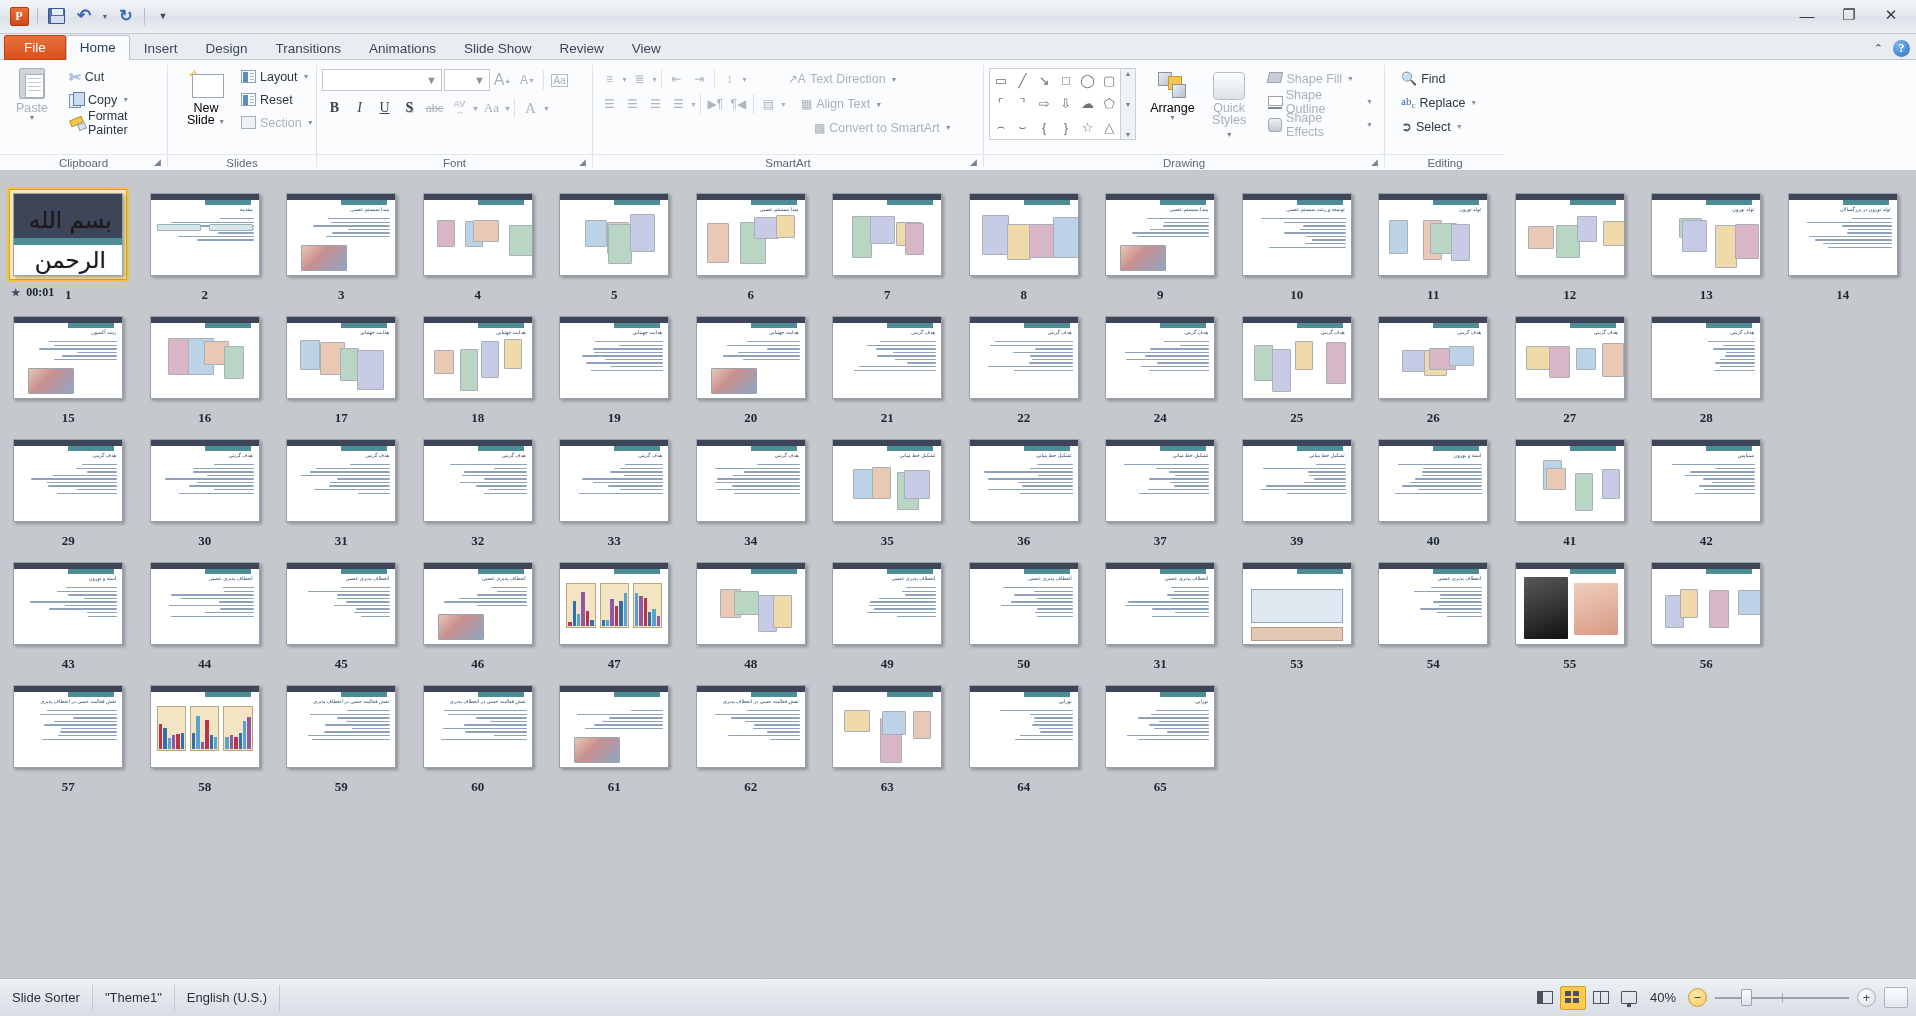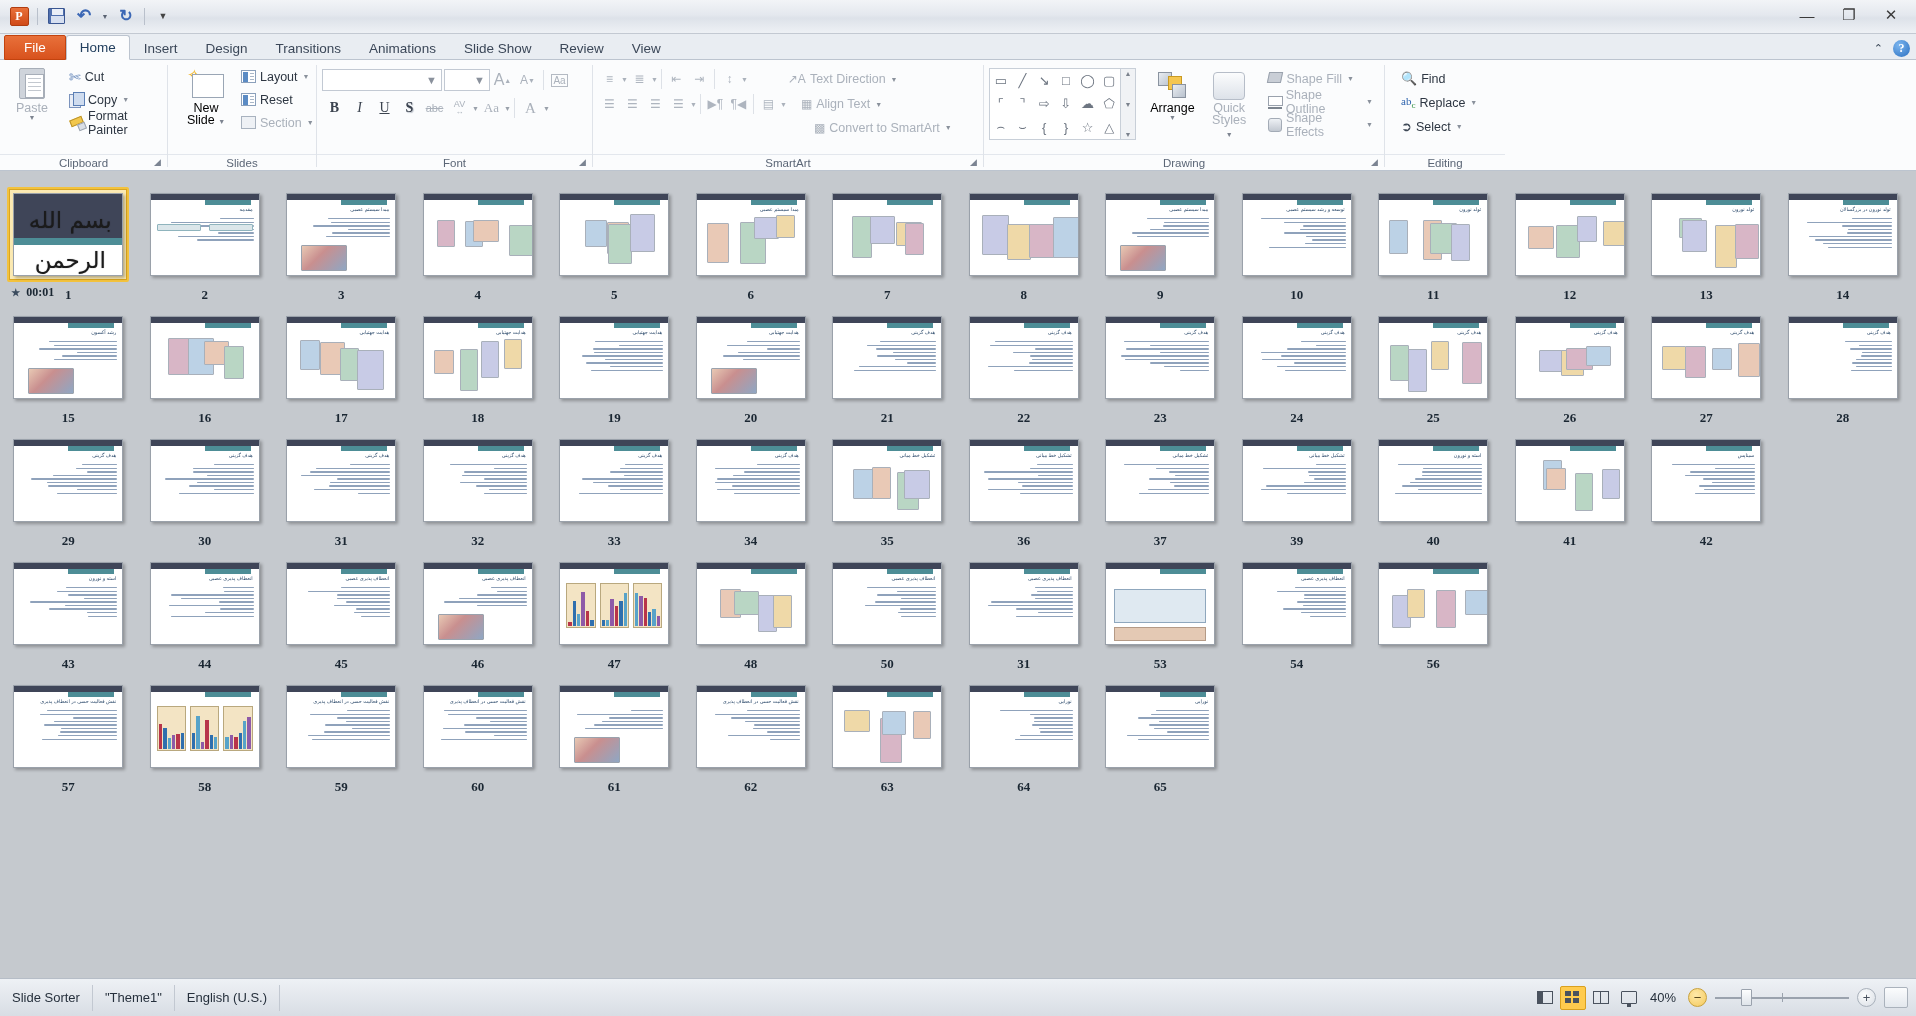--- a/index.html
+++ b/index.html
@@ -953,41 +953,20 @@
               <i style="width:61%"></i>
               <i style="width:44%"></i>
               <i style="width:42%"></i>
               <i style="width:45%"></i>
               <i style="width:87%"></i>
               <i style="width:60%"></i>
             </div>
           </div>
         </div>
         <div class="slnum">22</div>
-      </div>
-      <div class="cell">
-        <div class="thumbwrap">
-          <div class="thumb">
-            <div class="hdr-dark"></div>
-            <div class="hdr-teal"></div>
-            <div class="ttl">هدف گزینی</div>
-            <div class="lines">
-              <i style="width:87%"></i>
-              <i style="width:60%"></i>
-              <i style="width:85%"></i>
-              <i style="width:50%"></i>
-              <i style="width:90%"></i>
-              <i style="width:86%"></i>
-              <i style="width:60%"></i>
-              <i style="width:46%"></i>
-              <i style="width:30%"></i>
-            </div>
-          </div>
-        </div>
-        <div class="slnum">23</div>
       </div>
       <div class="cell">
         <div class="thumbwrap">
           <div class="thumb">
             <div class="hdr-dark"></div>
             <div class="hdr-teal"></div>
             <div class="ttl">هدف گزینی</div>
             <div class="lines">
               <i style="width:46%"></i>
               <i style="width:30%"></i>
@@ -1458,20 +1437,41 @@
         </div>
         <div class="slnum">48</div>
       </div>
       <div class="cell">
         <div class="thumbwrap">
           <div class="thumb">
             <div class="hdr-dark"></div>
             <div class="hdr-teal"></div>
             <div class="ttl">انعطاف پذیری عصبی</div>
             <div class="lines">
+              <i style="width:31%"></i>
+              <i style="width:35%"></i>
+              <i style="width:32%"></i>
+              <i style="width:58%"></i>
+              <i style="width:68%"></i>
+              <i style="width:69%"></i>
+              <i style="width:64%"></i>
+              <i style="width:71%"></i>
+              <i style="width:40%"></i>
+            </div>
+          </div>
+        </div>
+        <div class="slnum">49</div>
+      </div>
+      <div class="cell">
+        <div class="thumbwrap">
+          <div class="thumb">
+            <div class="hdr-dark"></div>
+            <div class="hdr-teal"></div>
+            <div class="ttl">انعطاف پذیری عصبی</div>
+            <div class="lines">
               <i style="width:71%"></i>
               <i style="width:40%"></i>
               <i style="width:60%"></i>
               <i style="width:36%"></i>
               <i style="width:63%"></i>
               <i style="width:73%"></i>
               <i style="width:37%"></i>
               <i style="width:39%"></i>
               <i style="width:36%"></i>
             </div>
@@ -1524,20 +1524,31 @@
               <i style="width:43%"></i>
               <i style="width:50%"></i>
               <i style="width:44%"></i>
               <i style="width:64%"></i>
               <i style="width:46%"></i>
               <i style="width:36%"></i>
             </div>
           </div>
         </div>
         <div class="slnum">54</div>
+      </div>
+      <div class="cell">
+        <div class="thumbwrap">
+          <div class="thumb">
+            <div class="hdr-dark"></div>
+            <div class="hdr-teal"></div>
+            <div class="pic" style="left:8px;top:14px;width:44px;height:62px;background:linear-gradient(160deg,#5a5a5a,#111)"></div>
+            <div class="pic" style="left:58px;top:20px;width:44px;height:52px;background:linear-gradient(160deg,#f0cdbb,#d79a86)"></div>
+          </div>
+        </div>
+        <div class="slnum">55</div>
       </div>
       <div class="cell">
         <div class="thumbwrap">
           <div class="thumb">
             <div class="hdr-dark"></div>
             <div class="hdr-teal"></div>
             <div class="pic" style="left:13px;top:32px;width:19px;height:33px;background:#c8cbe6;border:1px solid #a9b0ba"></div>
             <div class="pic" style="left:28px;top:26px;width:18px;height:29px;background:#efd9a8;border:1px solid #a9b0ba"></div>
             <div class="pic" style="left:57px;top:27px;width:20px;height:38px;background:#d8b6c6;border:1px solid #a9b0ba"></div>
             <div class="pic" style="left:86px;top:27px;width:23px;height:25px;background:#bcd2e6;border:1px solid #a9b0ba"></div>

